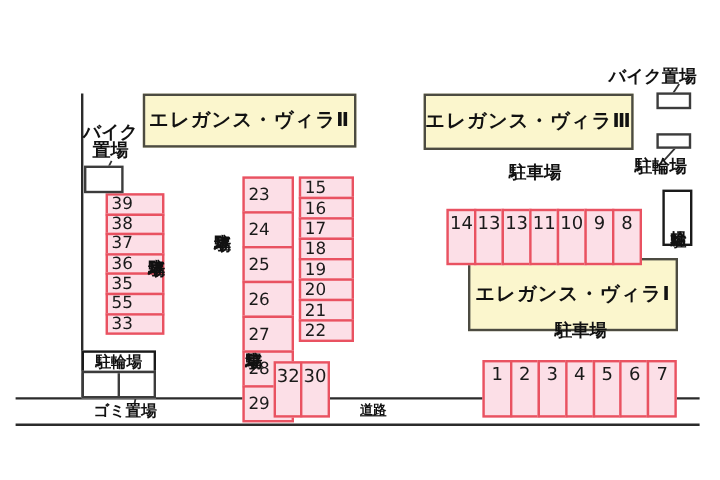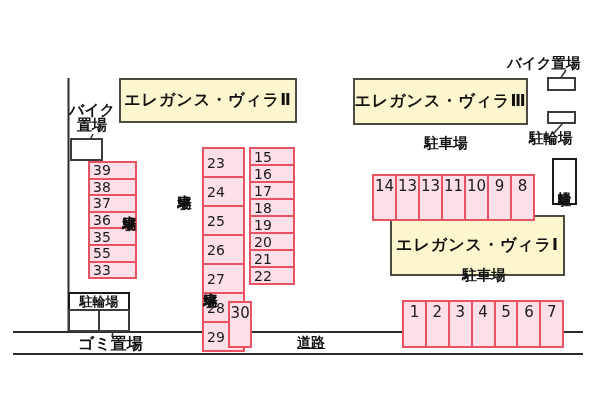--- a/index.html
+++ b/index.html
@@ -86,20 +86,21 @@
     <div class="cell h-cell">16</div>
     <div class="cell h-cell">17</div>
     <div class="cell h-cell">18</div>
     <div class="cell h-cell">19</div>
     <div class="cell h-cell">20</div>
     <div class="cell h-cell">21</div>
     <div class="cell h-cell">22</div>
   </div>
 
   <div class="row-group g-mid-bottom" style="left:228px;top:285px;height:47px;">
+    <div class="cell v-cell">32</div>
     <div class="cell v-cell">30</div>
   </div>
 
   <div class="row-group g-tr" style="left:372px;top:158px;height:47px;">
     <div class="cell v-cell">14</div>
     <div class="cell v-cell">13</div>
     <div class="cell v-cell">13</div>
     <div class="cell v-cell">11</div>
     <div class="cell v-cell">10</div>
     <div class="cell v-cell">9</div>
@@ -123,23 +124,23 @@
   <div class="wbox" style="left:70px;top:138px;width:33px;height:23px;"></div>
 
   <div class="lbl v-lbl" style="left:121px;top:204px;">駐車場</div>
   <div class="lbl v-lbl" style="left:176px;top:183px;">駐車場</div>
   <div class="lbl v-lbl" style="left:202px;top:281px;">駐車場</div>
 
   <div class="bbox" style="left:68px;top:292px;width:62px;height:19px;display:flex;align-items:center;justify-content:center;font-size:13px;font-weight:600;">駐輪場</div>
   <div class="wbox" style="left:68px;top:309px;width:62px;height:23px;">
     <div class="divider"></div>
   </div>
-  <div class="lbl" style="left:78px;top:334px;font-size:16px;">ゴミ置場</div>
+  <div class="lbl" style="left:78px;top:334px;font-size:13px;">ゴミ置場</div>
 
-  <div class="lbl center" style="left:281px;top:334px;width:60px;font-size:14px;text-decoration:underline;">道路</div>
+  <div class="lbl center" style="left:281px;top:334px;width:60px;font-size:11px;text-decoration:underline;">道路</div>
 
   <div class="lbl" style="left:507px;top:54px;font-size:14.5px;">バイク置場</div>
   <div class="wbox" style="left:547px;top:77px;width:29px;height:14px;"></div>
   <div class="wbox" style="left:547px;top:111px;width:29px;height:13px;"></div>
   <div class="lbl" style="left:529px;top:129px;font-size:14.5px;">駐輪場</div>
 
   <div class="lbl center" style="left:413px;top:134px;width:66px;font-size:14.5px;">駐車場</div>
 
   <div class="bbox vbox-text" style="left:552px;top:158px;width:25px;height:47px;">駐輪場</div>
 

